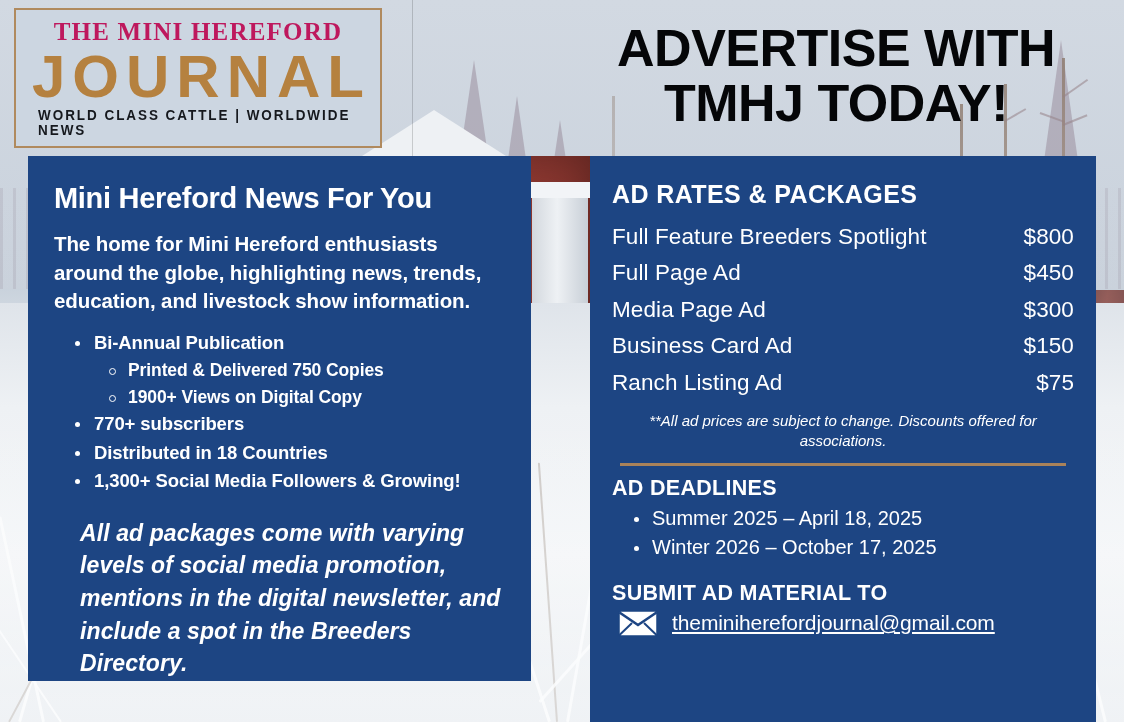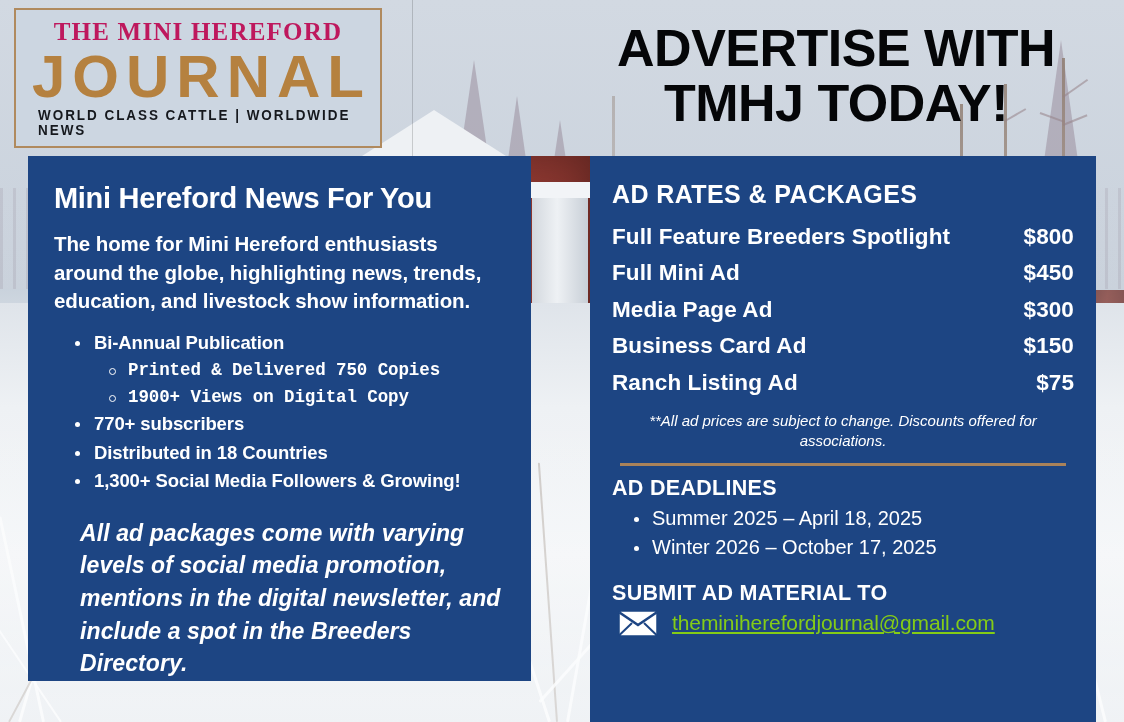--- a/index.html
+++ b/index.html
@@ -185,21 +185,20 @@
   }
   ul.bullets > li.lvl1::before {
     content:"";
     position:absolute; left:21px; top:12px;
     width:5px; height:5px; border-radius:50%;
     background:#ffffff;
   }
   ul.bullets > li.lvl2 {
     padding-left:74px;
     font-size:17.5px;
-    font-family:Liberation Mono, monospace;
   }
   ul.bullets > li.lvl2::before {
     content:"";
     position:absolute; left:55px; top:11px;
     width:5px; height:5px; border-radius:50%;
     border:1.6px solid #ffffff;
     background:transparent;
   }
 
   .italic-note {
@@ -213,21 +212,21 @@
   .rates-title {
     font-weight:bold; font-size:25px;
     letter-spacing:.4px;
     margin-bottom:10px;
   }
   .rate-row {
     display:flex; align-items:baseline;
     font-size:22.5px;
     line-height:1.62;
     letter-spacing:.1px;
-    font-weight:700;
+    font-weight:400;
     gap:8px;
   }
   .rate-row .rate-name { flex:1 1 auto; }
   .rate-row .rate-price { flex:0 0 auto; text-align:right; }
   .disclaimer {
     font-style:italic; font-size:15px; line-height:1.3;
     text-align:center; margin:10px 14px 0 14px;
   }
   .divider {
     height:3px; background:#a9825a;
@@ -250,21 +249,21 @@
     background:#ffffff;
   }
   .submit-head {
     font-weight:bold; font-size:21.5px; letter-spacing:.3px;
     margin-top:18px; margin-bottom:4px;
   }
   .email-row { display:flex; align-items:center; gap:14px; padding-left:6px; }
   .email-link {
     font-size:21px;
     text-decoration:underline;
-    color:#84cc16;
+    color:#ffffff;
     letter-spacing:-.1px;
   }
 </style>
 </head>
 <body>
 
 <div id="poster">
 
   <div class="bg">
     <div class="sky"></div>
@@ -335,21 +334,21 @@
   </div>
 
   <div class="panel" id="right-panel">
     <div class="rates-title">AD RATES &amp; PACKAGES</div>
     <div id="rates-list">
         <div class="rate-row">
           <span class="rate-name">Full Feature Breeders Spotlight</span>
           <span class="rate-price">$800</span>
         </div>
         <div class="rate-row">
-          <span class="rate-name">Full Mini Ad</span>
+          <span class="rate-name">Full Page Ad</span>
           <span class="rate-price">$450</span>
         </div>
         <div class="rate-row">
           <span class="rate-name">Media Page Ad</span>
           <span class="rate-price">$300</span>
         </div>
         <div class="rate-row">
           <span class="rate-name">Business Card Ad</span>
           <span class="rate-price">$150</span>
         </div>

